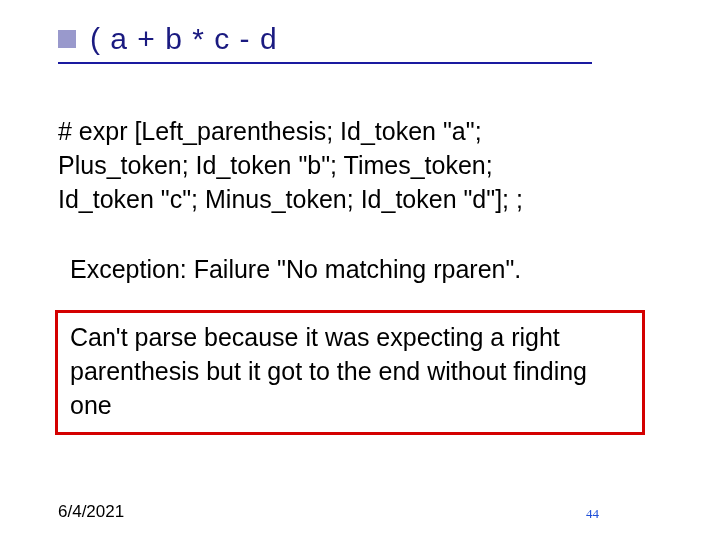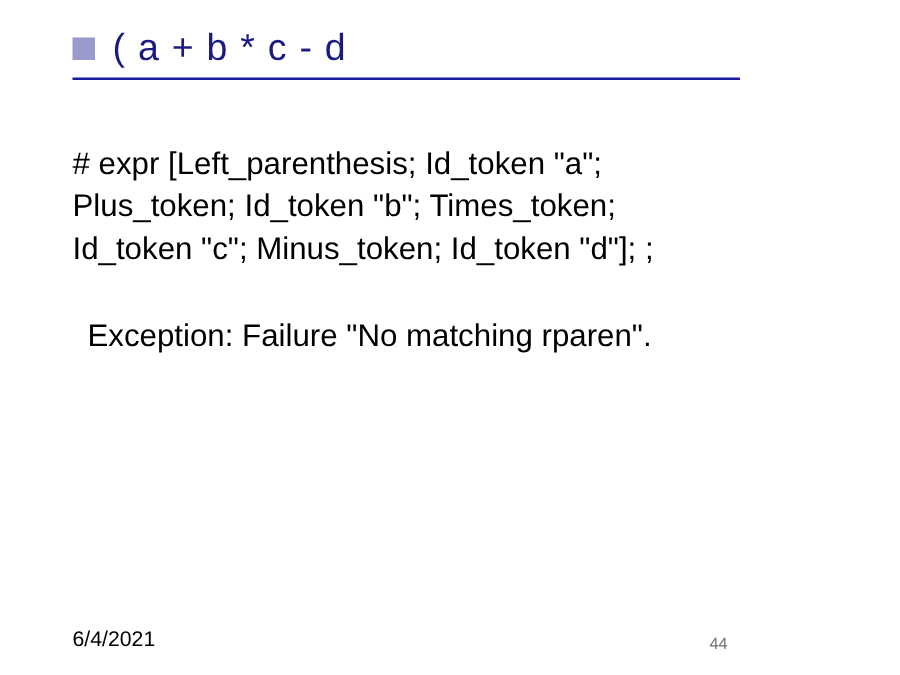--- a/index.html
+++ b/index.html
@@ -78,37 +78,40 @@
     position: absolute;
     bottom: 18px;
     left: 58px;
     font-size: 17px;
     color: #000000;
     font-family: Arial, sans-serif;
   }
   .footer-page {
     position: absolute;
     bottom: 18px;
-    right: 50px;
+    right: 33px;
     font-size: 13px;
-    color: #737373;
-    font-family: Liberation Sans, sans-serif;
+    color: #1d4ed8;
+    font-family: Liberation Serif, serif;
   }
 </style>
 </head>
 <body>
 
 <div class="slide">
 
   <div class="title-bar">
     <div class="title-square"></div>
     <div class="title-text">( a + b * c - d</div>
   </div>
 
   <div class="code-block"># expr [Left_parenthesis; Id_token "a"; Plus_token; Id_token "b"; Times_token; Id_token "c"; Minus_token; Id_token "d"]; ;</div>
 
   <div class="exception-line">Exception: Failure "No matching rparen".</div>
 
+  <div class="explain-box">
+    <span>Can't parse because it was expecting a right parenthesis but it got to the end without finding one</span>
+  </div>
 
   <div class="footer-date">6/4/2021</div>
   <div class="footer-page">44</div>
 
 </div>
 
 </body></html>

